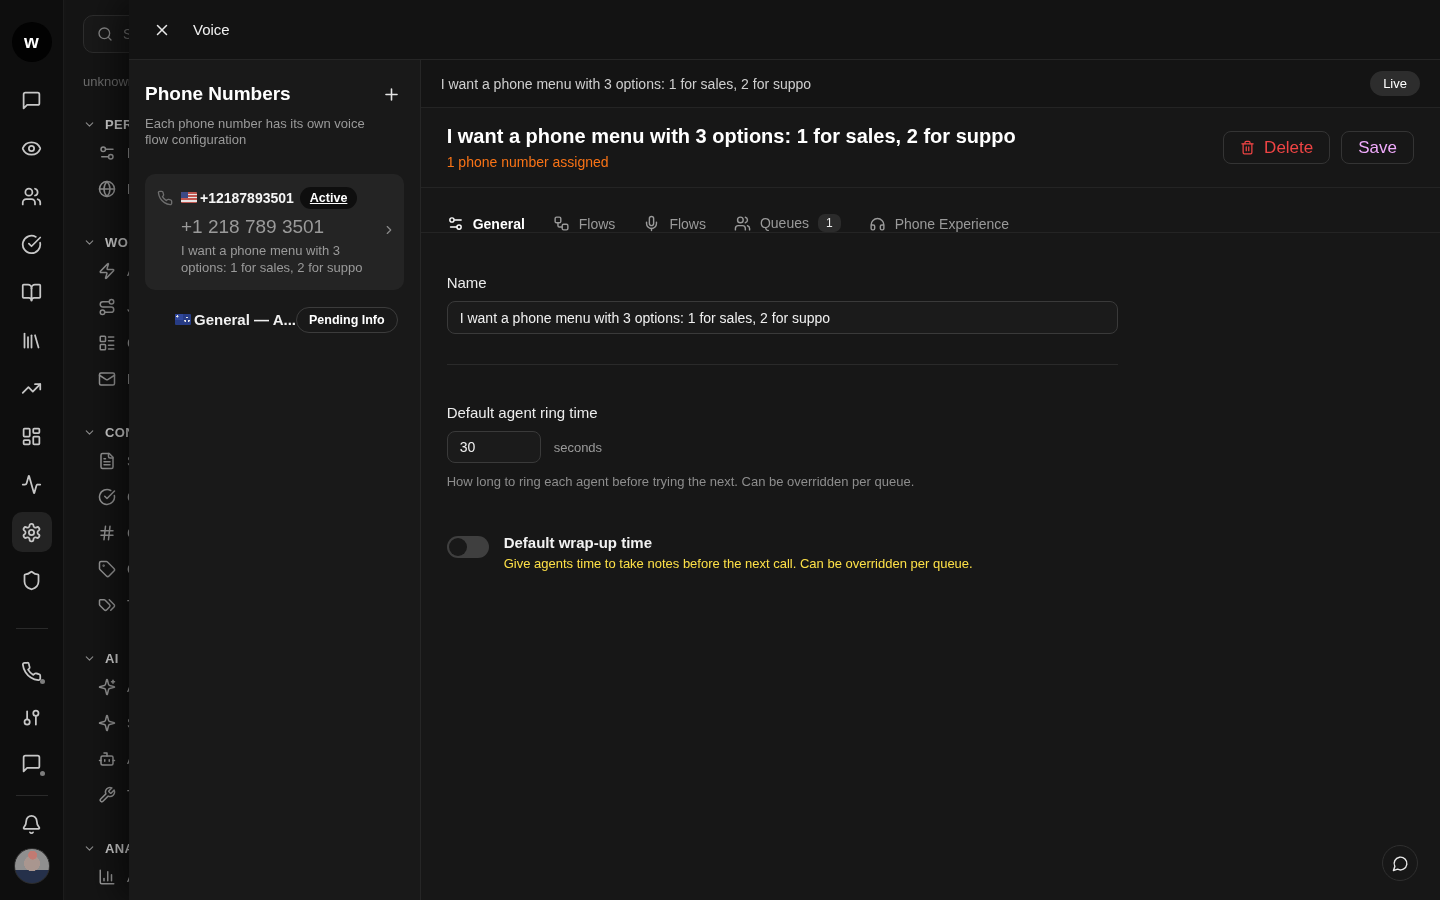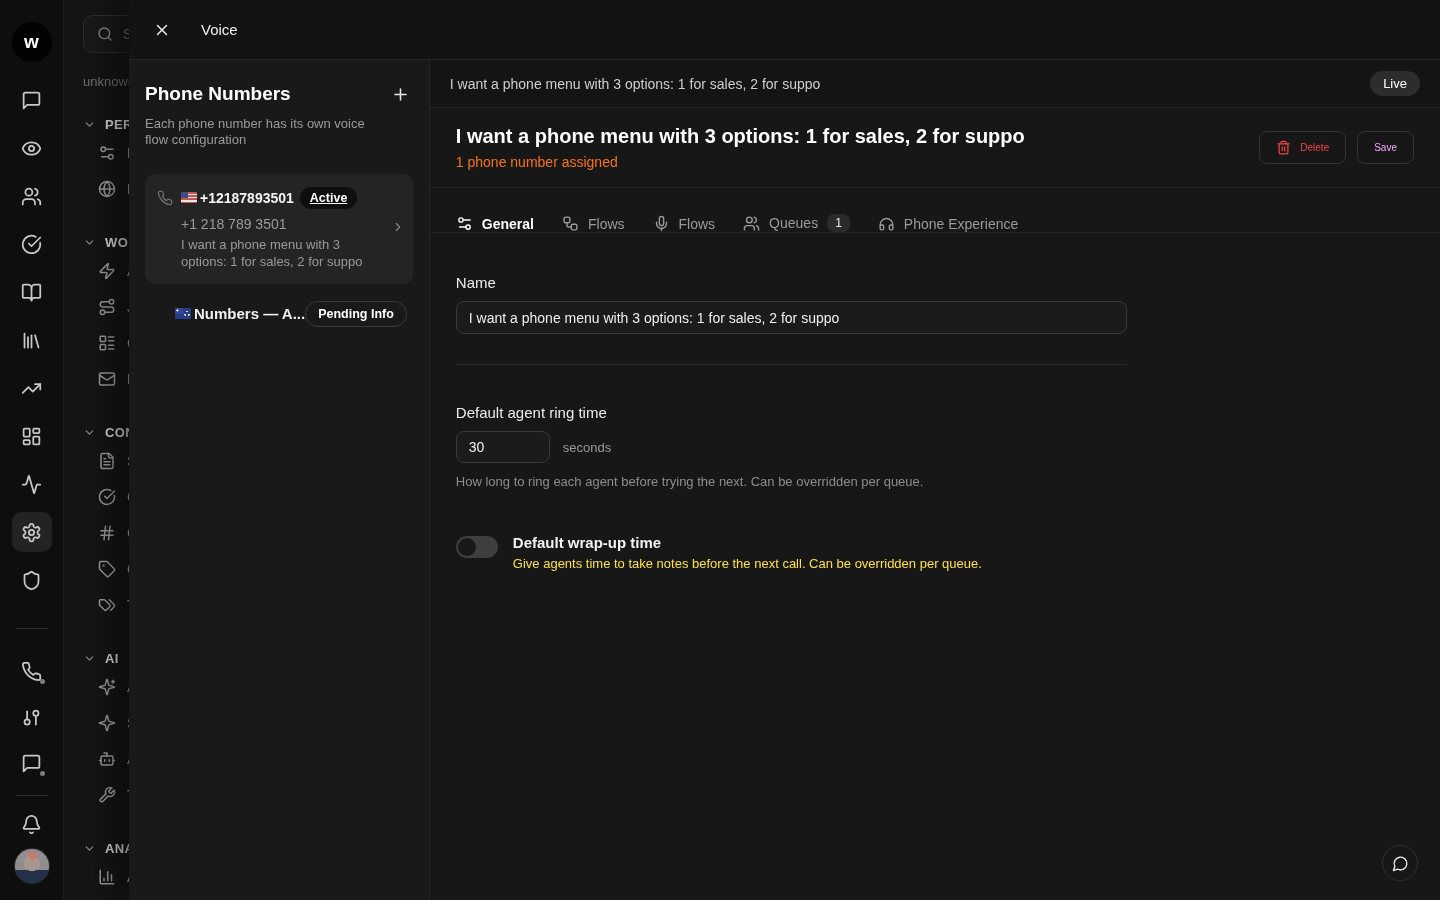--- a/index.html
+++ b/index.html
@@ -38,39 +38,39 @@
   .sb-head { display:flex; align-items:center; gap:9px; color:#d8d8d8; cursor:pointer; height:22px; }
   .sb-head svg { width:13px; height:13px; color:#8f8f8f; }
   .sb-head span { font-size:13px; font-weight:700; letter-spacing:.03em; }
   .sb-item { display:flex; align-items:center; gap:11px; height:36px; padding-left:15px; color:#a6a6a6; cursor:pointer; }
   .sb-item svg { width:18px; height:18px; color:#9a9a9a; }
   .sb-item span { font-size:14px; color:#b3b3b3; }
 
   
   .modal { position:absolute; left:129px; top:0; width:1311px; height:900px; background:#181818;
            box-shadow:-12px 0 34px rgba(0,0,0,.55); display:flex; flex-direction:column; }
-  .modal-header { flex:0 0 60px; background:#131313; border-bottom:1px solid #262626; display:flex; align-items:center; gap:27px; padding:13px 21px; }
+  .modal-header { flex:0 0 60px; background:#131313; border-bottom:1px solid #262626; display:flex; align-items:center; gap:19px; padding:13px 21px; }
   .close-btn { background:none; border:none; color:#e8e8e8; width:24px; height:24px; display:flex; align-items:center; justify-content:center; cursor:pointer; }
   .close-btn svg { width:18px; height:18px; }
   .modal-title { color:#f0f0f0; font-size:15px; font-weight:500; }
   .modal-body { flex:1; display:flex; min-height:0; }
 
   
   .phone-panel { flex:0 0 288px; background:#191919; border-right:1px solid #262626; padding:22px 16px; }
   .panel-head { display:flex; align-items:center; justify-content:space-between; }
   .panel-title { color:#fff; font-size:19px; font-weight:700; }
   .add-btn { background:none; border:none; color:#e5e5e5; cursor:pointer; width:24px; height:24px; display:flex; align-items:center; justify-content:center; }
   .add-btn svg { width:19px; height:19px; }
   .panel-desc { margin-top:10px; font-size:13px; line-height:1.25; color:#9a9a9a; max-width:238px; }
   .number-card { margin-top:25px; background:#242424; border-radius:10px; padding:13px 12px 14px; position:relative; cursor:pointer; }
   .card-row1 { display:flex; align-items:center; }
   .card-row1 .phone-ic { width:16px; height:16px; color:#6f6f6f; margin-right:8px; flex:0 0 16px; }
   .num-strong { color:#f5f5f5; font-size:14px; font-weight:700; margin-left:3px; white-space:nowrap; }
   .active-badge { background:#0e0e0e; border-radius:999px; padding:4px 10px; font-size:12.5px; font-weight:600; color:#fff; margin-left:6px;text-decoration:underline; }
-  .card-sub { color:#9a9a9a; font-size:14px; margin-top:7px; padding-left:24px; }
+  .card-sub { color:#9a9a9a; font-size:19px; margin-top:7px; padding-left:24px; }
   .card-desc { color:#9a9a9a; font-size:13px; line-height:1.32; margin-top:4px; padding:0 16px 0 24px; }
   .card-chevron { position:absolute; right:8px; top:50%; transform:translateY(-50%); color:#8a8a8a; }
   .card-chevron svg { width:14px; height:14px; }
   .pending-row { margin-top:17px; display:flex; align-items:center; justify-content:space-between; padding:0 6px 0 30px; cursor:pointer; }
   .pending-label { display:flex; align-items:center; gap:3px; color:#f0f0f0; font-size:15px; font-weight:600; white-space:nowrap; }
   .pending-badge { border:1px solid #3c3c3c; border-radius:999px; padding:5px 12px; font-size:12.5px; font-weight:600; color:#fff; white-space:nowrap; }
   .flag { width:16px; height:11px; display:inline-block; border-radius:1px; position:relative; flex:0 0 16px; overflow:hidden; }
   .flag-us { background:repeating-linear-gradient(180deg,#c0564f 0 1.6px,#e9e3e3 1.6px 3.2px); }
   .flag-us::before { content:""; position:absolute; left:0; top:0; width:7px; height:6px; background:#3c4a86; }
   .flag-au { background:#273c85; }
@@ -84,21 +84,21 @@
   
   .main-panel { flex:1; min-width:0; background:#171717; display:flex; flex-direction:column; position:relative; }
   .crumb-bar { flex:0 0 48px; background:#141414; border-bottom:1px solid #242424; display:flex; align-items:center; justify-content:space-between; padding:0 20px; }
   .crumb { color:#cfcfcf; font-size:14px; white-space:nowrap; overflow:hidden; text-overflow:ellipsis; }
   .live-badge { background:#2d2d2d; border-radius:999px; padding:5px 13px; font-size:13px; color:#fff; margin-left:16px; }
   .title-row { flex:0 0 80px; border-bottom:1px solid #242424; display:flex; align-items:center; justify-content:space-between; padding:0 26px; }
   .page-title { color:#fff; font-size:20px; font-weight:700; white-space:nowrap; }
   .page-sub { color:#f97316; font-size:14px; margin-top:6px; }
   .actions { display:flex; gap:11px; flex:0 0 auto; margin-left:24px; }
   .btn { height:33px; border-radius:8px; border:1px solid #343434; background:transparent; display:flex; align-items:center; gap:9px;
-         padding:0 16px; font-size:10px; font-family:inherit; cursor:pointer; }
+         padding:0 16px; font-size:17px; font-family:inherit; cursor:pointer; }
   .btn svg { width:15px; height:15px; }
   .btn-delete { color:#ef4444; }
   .btn-save { color:#f0abfc; }
   .tab-bar { flex:0 0 45px; border-bottom:1px solid #242424; display:flex; align-items:flex-end; gap:28px; padding:0 26px; }
   .tab { display:flex; align-items:center; gap:9px; color:#9a9a9a; font-size:14px; background:none; border:none; cursor:pointer; font-family:inherit; }
   .tab svg { width:17px; height:17px; }
   .tab.active { color:#fff; font-weight:600; }
   .tab-badge { background:#2b2b2b; border-radius:7px; padding:2px 8px; font-size:12px; color:#ececec; }
   .content { flex:1; padding:41px 26px; }
   .field-label { color:#ececec; font-size:15px; font-weight:500; }
@@ -455,21 +455,21 @@
           <div class="card-sub">+1 218 789 3501</div>
           <div class="card-desc">I want a phone menu with 3 options: 1 for sales, 2 for suppo</div>
           <span class="card-chevron"><svg class="ic" viewBox="0 0 24 24">
                 <path d="m9 18 6-6-6-6"></path>
               </svg></span>
         </div>
 
         <div class="pending-row">
           <span class="pending-label">
               <span class="flag flag-au"></span>
-              <span>Numbers — A...</span>
+              <span>General — A...</span>
             </span>
           <span class="pending-badge">Pending Info</span>
         </div>
       </aside>
 
       <section class="main-panel">
         <div class="crumb-bar">
           <span class="crumb">I want a phone menu with 3 options: 1 for sales, 2 for suppo</span>
           <span class="live-badge">Live</span>
         </div>

